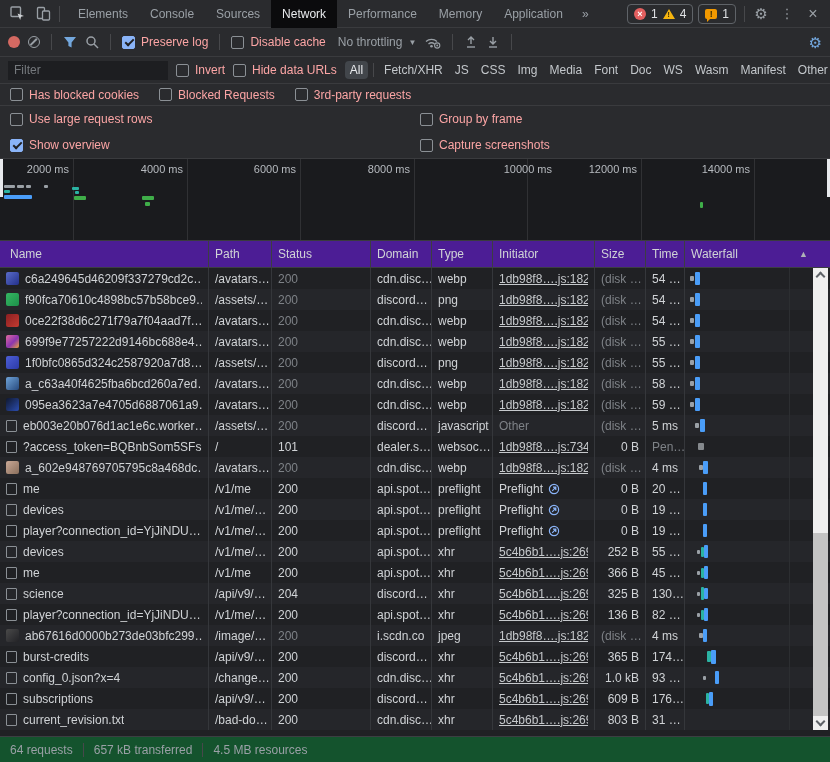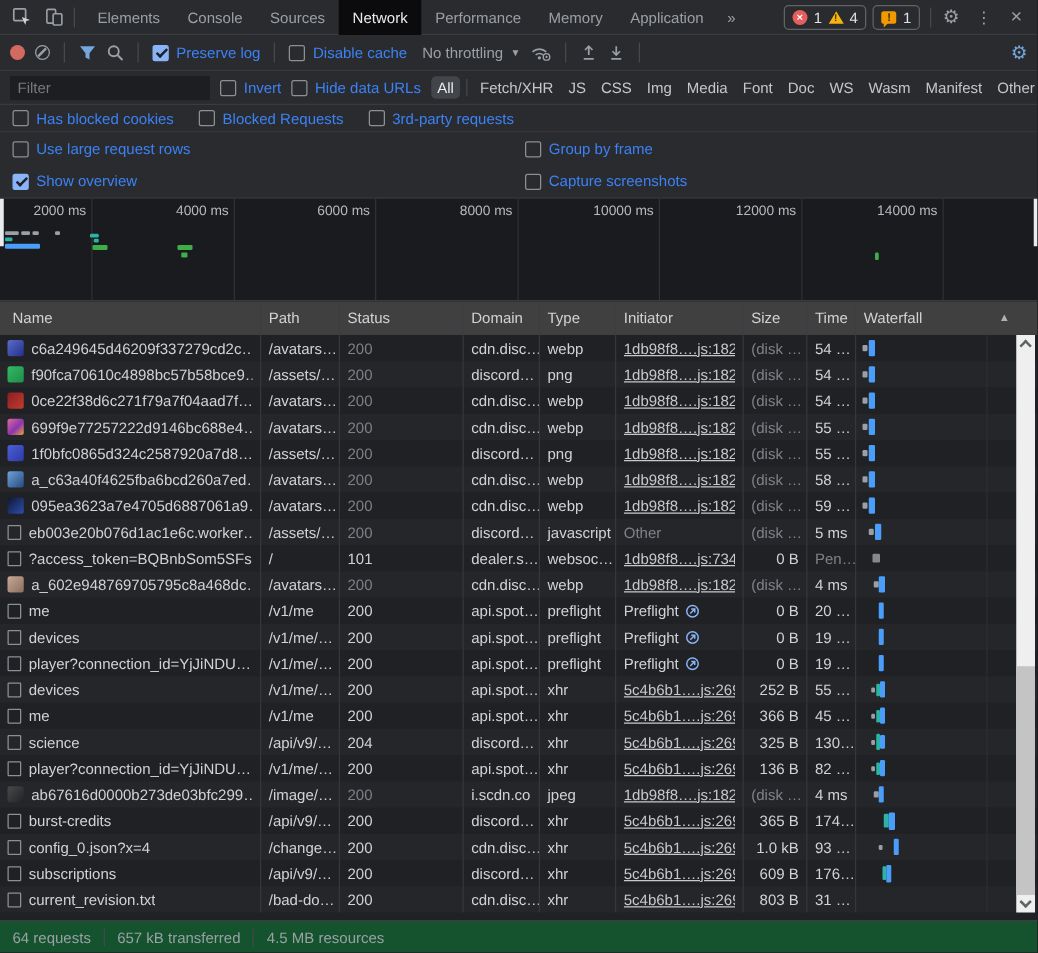--- a/index.html
+++ b/index.html
@@ -21,21 +21,21 @@
   .issue-ic{position:relative;width:12px;height:10px;background:#f29900;border-radius:2px;color:#3c2d00;font-size:9px;font-weight:bold;text-align:center;line-height:10px;flex:none}
   .issue-ic::after{content:"";position:absolute;left:2px;bottom:-3px;border-top:4px solid #f29900;border-right:4px solid transparent}
   .glyph{color:#9aa0a6;font-size:15px;line-height:1}
   .net-toolbar{height:29px;padding:0 8px;gap:8px}
   .rec-ic{width:12px;height:12px;border-radius:50%;background:#d46962;flex:none;cursor:pointer}
   .block-ic{width:12px;height:12px;border:1.5px solid #9aa0a6;border-radius:50%;position:relative;flex:none;cursor:pointer}
   .block-ic::after{content:"";position:absolute;left:0;top:4px;width:9px;height:1.5px;background:#9aa0a6;transform:rotate(-45deg)}
   .cb{width:13px;height:13px;border:1.5px solid #8b9095;border-radius:2px;display:inline-block;position:relative;background:transparent;flex:none;cursor:pointer}
   .cb.checked{background:#8ab4f8;border-color:#8ab4f8}
   .cb.checked::after{content:"";position:absolute;left:1.5px;top:2.5px;width:7px;height:3px;border-left:2px solid #202124;border-bottom:2px solid #202124;transform:rotate(-45deg)}
-  .lbl{color:#3b82f6;white-space:nowrap}
+  .lbl{color:#fca5a5;white-space:nowrap}
   .ctl{display:flex;align-items:center;gap:6px}
   .dim-txt{color:#9aa0a6}
   .caret{font-size:8px;color:#9aa0a6}
   .filter-row{height:27px;padding:0 8px;gap:8px}
   .filter-input{width:160px;height:19px;background:#1d1e21;border:none;outline:none;color:#cfd1d4;font-family:"Liberation Sans",sans-serif;font-size:12px;padding:0 6px}
   .filter-input::placeholder{color:#75797d}
   #pills{display:flex;align-items:center;gap:2px}
   .pill{padding:2px 5px;color:#c3c7cb;cursor:pointer;white-space:nowrap}
   .pill.sel{background:#42464b;border-radius:4px;color:#e8eaed}
   .pill-div{width:1px;height:14px;background:#47484b;margin:0 3px}
@@ -43,21 +43,21 @@
   .opt-block{background:#2a2b2e;border-bottom:1px solid #3a3b3e}
   .opt-row{height:26px;display:flex;align-items:center;padding:0 10px}
   .opt-left{width:410px;display:flex;align-items:center;gap:6px}
   .opt-right{display:flex;align-items:center;gap:6px}
   #overview{position:relative;height:82px;background:#1a1b1e;border-bottom:1px solid #3a3b3e;cursor:ew-resize}
   .ov-grid{position:absolute;top:0;bottom:0;width:1px;background:#303134}
   .ov-label{position:absolute;top:4px;font-size:11px;color:#b6babf;white-space:nowrap}
   .ov-bar{position:absolute;border-radius:1px}
   .ov-handle{position:absolute;top:0;width:3px;height:38px;background:#e8eaed}
   .grid{display:grid;grid-template-columns:209px 63px 99px 61px 61px 102px 51px 39px 1fr}
-  #thead{height:27px;background:#404040;border-bottom:1px solid #3c3e42}
+  #thead{height:27px;background:#4c1d95;border-bottom:1px solid #3c3e42}
   .th{display:flex;align-items:center;padding:0 6px;border-right:1px solid #3c3e42;color:#d0d3d6;overflow:hidden;white-space:nowrap;cursor:pointer}
   .th:first-child{padding-left:10px}
   .th.wf-th{border-right:none;justify-content:space-between;padding-right:22px}
   .sort-arrow{font-size:9px;color:#aeb2b7}
   #rows .tr{height:21px;cursor:pointer}
   #rows .tr.alt{background:#25262a}
   .td{display:flex;align-items:center;padding:0 6px;border-right:1px solid #35373b;overflow:hidden;white-space:nowrap;color:#d0d3d6}
   .td.dim{color:#7e8287}
   .td.right{justify-content:flex-end}
   .name-td{gap:6px}
@@ -252,21 +252,21 @@
   <div class="ov-handle" style="right:0"></div>
 <div class="ov-grid" style="left: 73px;"></div>
     <div class="ov-label" style="left: 69px; transform: translateX(-100%);">2000 ms</div>
     <div class="ov-grid" style="left: 187px;"></div>
     <div class="ov-label" style="left: 183px; transform: translateX(-100%);">4000 ms</div>
     <div class="ov-grid" style="left: 300px;"></div>
     <div class="ov-label" style="left: 296px; transform: translateX(-100%);">6000 ms</div>
     <div class="ov-grid" style="left: 414px;"></div>
     <div class="ov-label" style="left: 410px; transform: translateX(-100%);">8000 ms</div>
     <div class="ov-grid" style="left: 527px;"></div>
-    <div class="ov-label" style="left: 523px; transform: translateX(-100%);">10000 ms</div>
+    <div class="ov-label" style="left: 552px; transform: translateX(-100%);">10000 ms</div>
     <div class="ov-grid" style="left: 641px;"></div>
     <div class="ov-label" style="left: 637px; transform: translateX(-100%);">12000 ms</div>
     <div class="ov-grid" style="left: 754px;"></div>
     <div class="ov-label" style="left: 750px; transform: translateX(-100%);">14000 ms</div>
     <div class="ov-bar" style="left: 4px; top: 26px; width: 11px; height: 3px; background: rgb(154, 160, 166);"></div>
     <div class="ov-bar" style="left: 17px; top: 26px; width: 7px; height: 3px; background: rgb(154, 160, 166);"></div>
     <div class="ov-bar" style="left: 26px; top: 26px; width: 5px; height: 3px; background: rgb(154, 160, 166);"></div>
     <div class="ov-bar" style="left: 44px; top: 26px; width: 4px; height: 3px; background: rgb(154, 160, 166);"></div>
     <div class="ov-bar" style="left: 4px; top: 31px; width: 6px; height: 3px; background: rgb(43, 179, 163);"></div>
     <div class="ov-bar" style="left: 4px; top: 36px; width: 28px; height: 4px; background: rgb(74, 157, 248);"></div>

